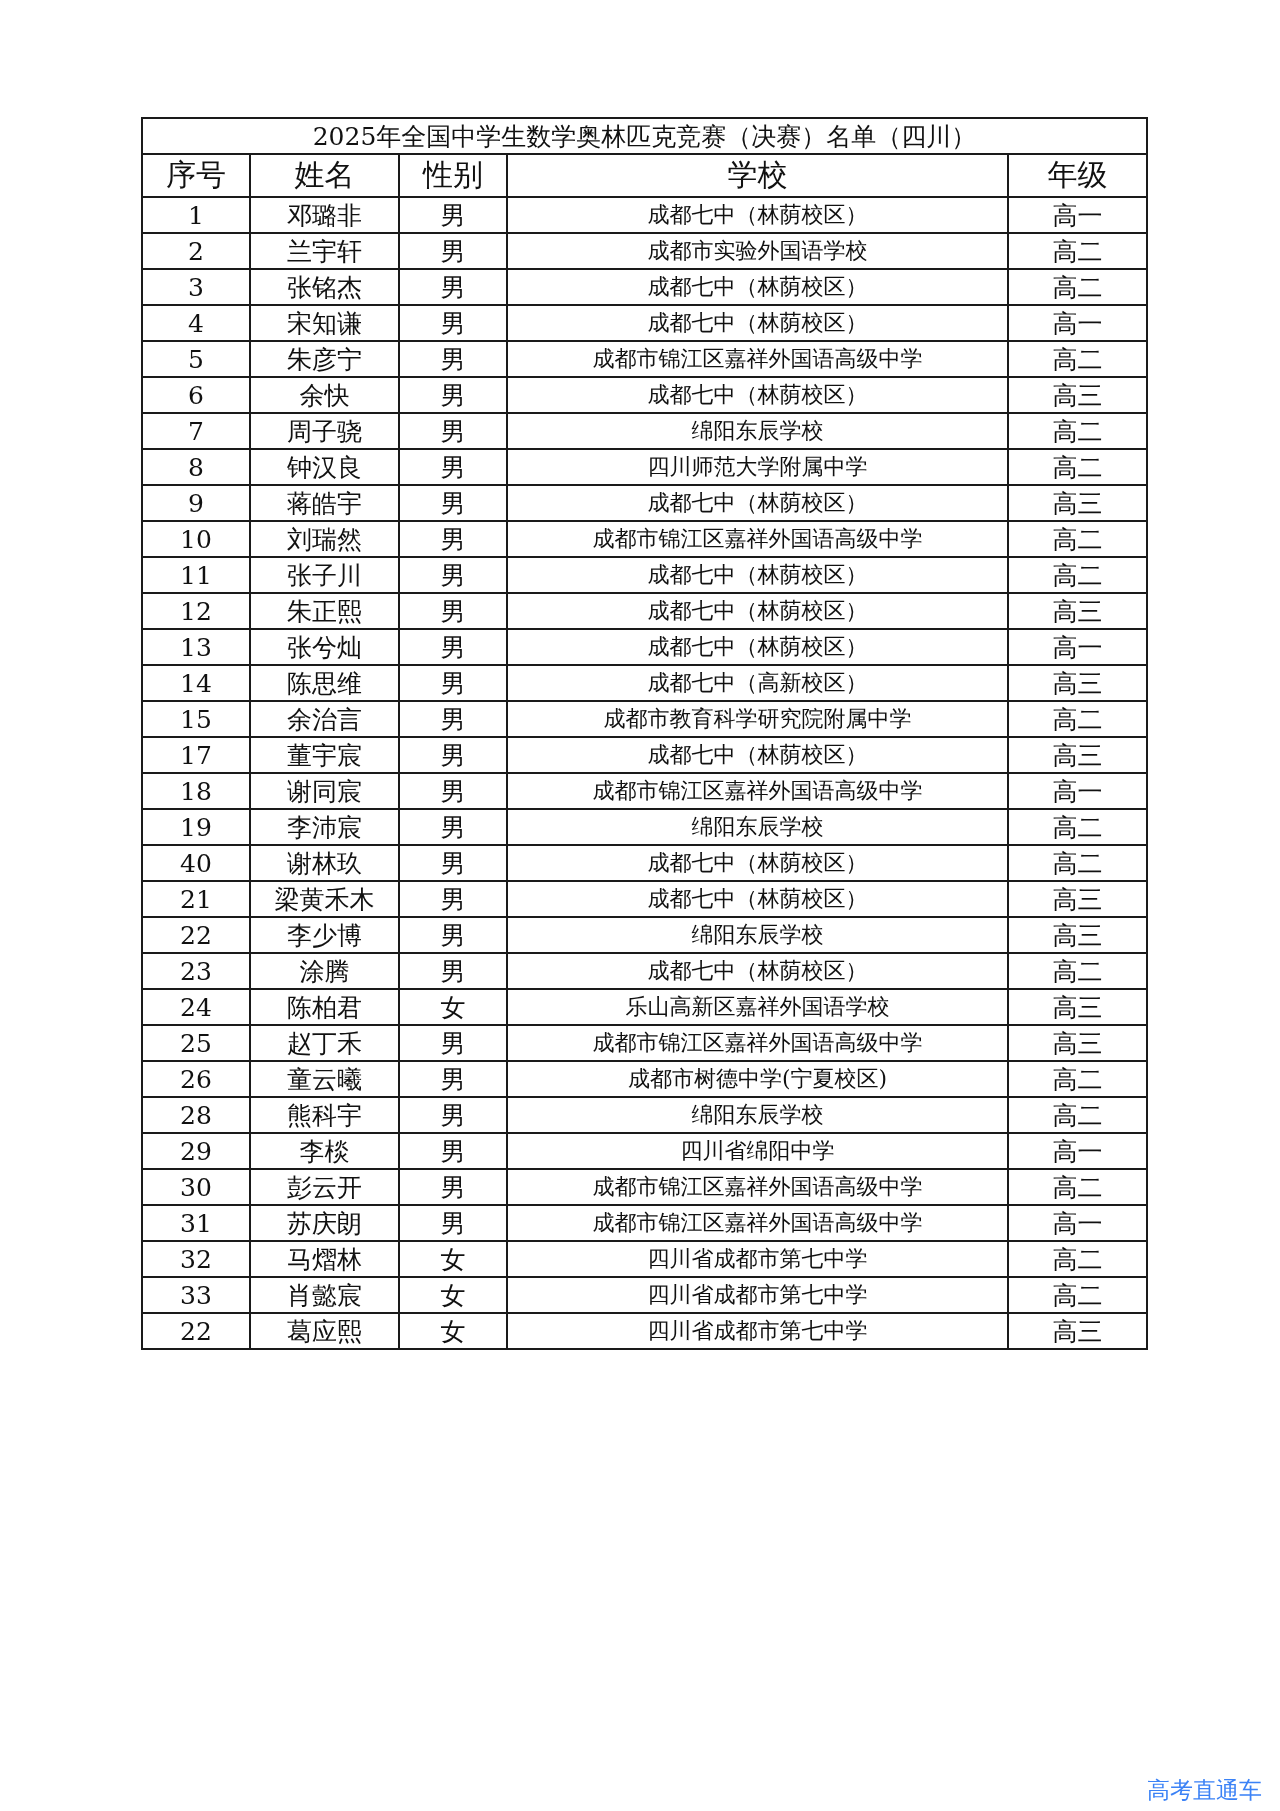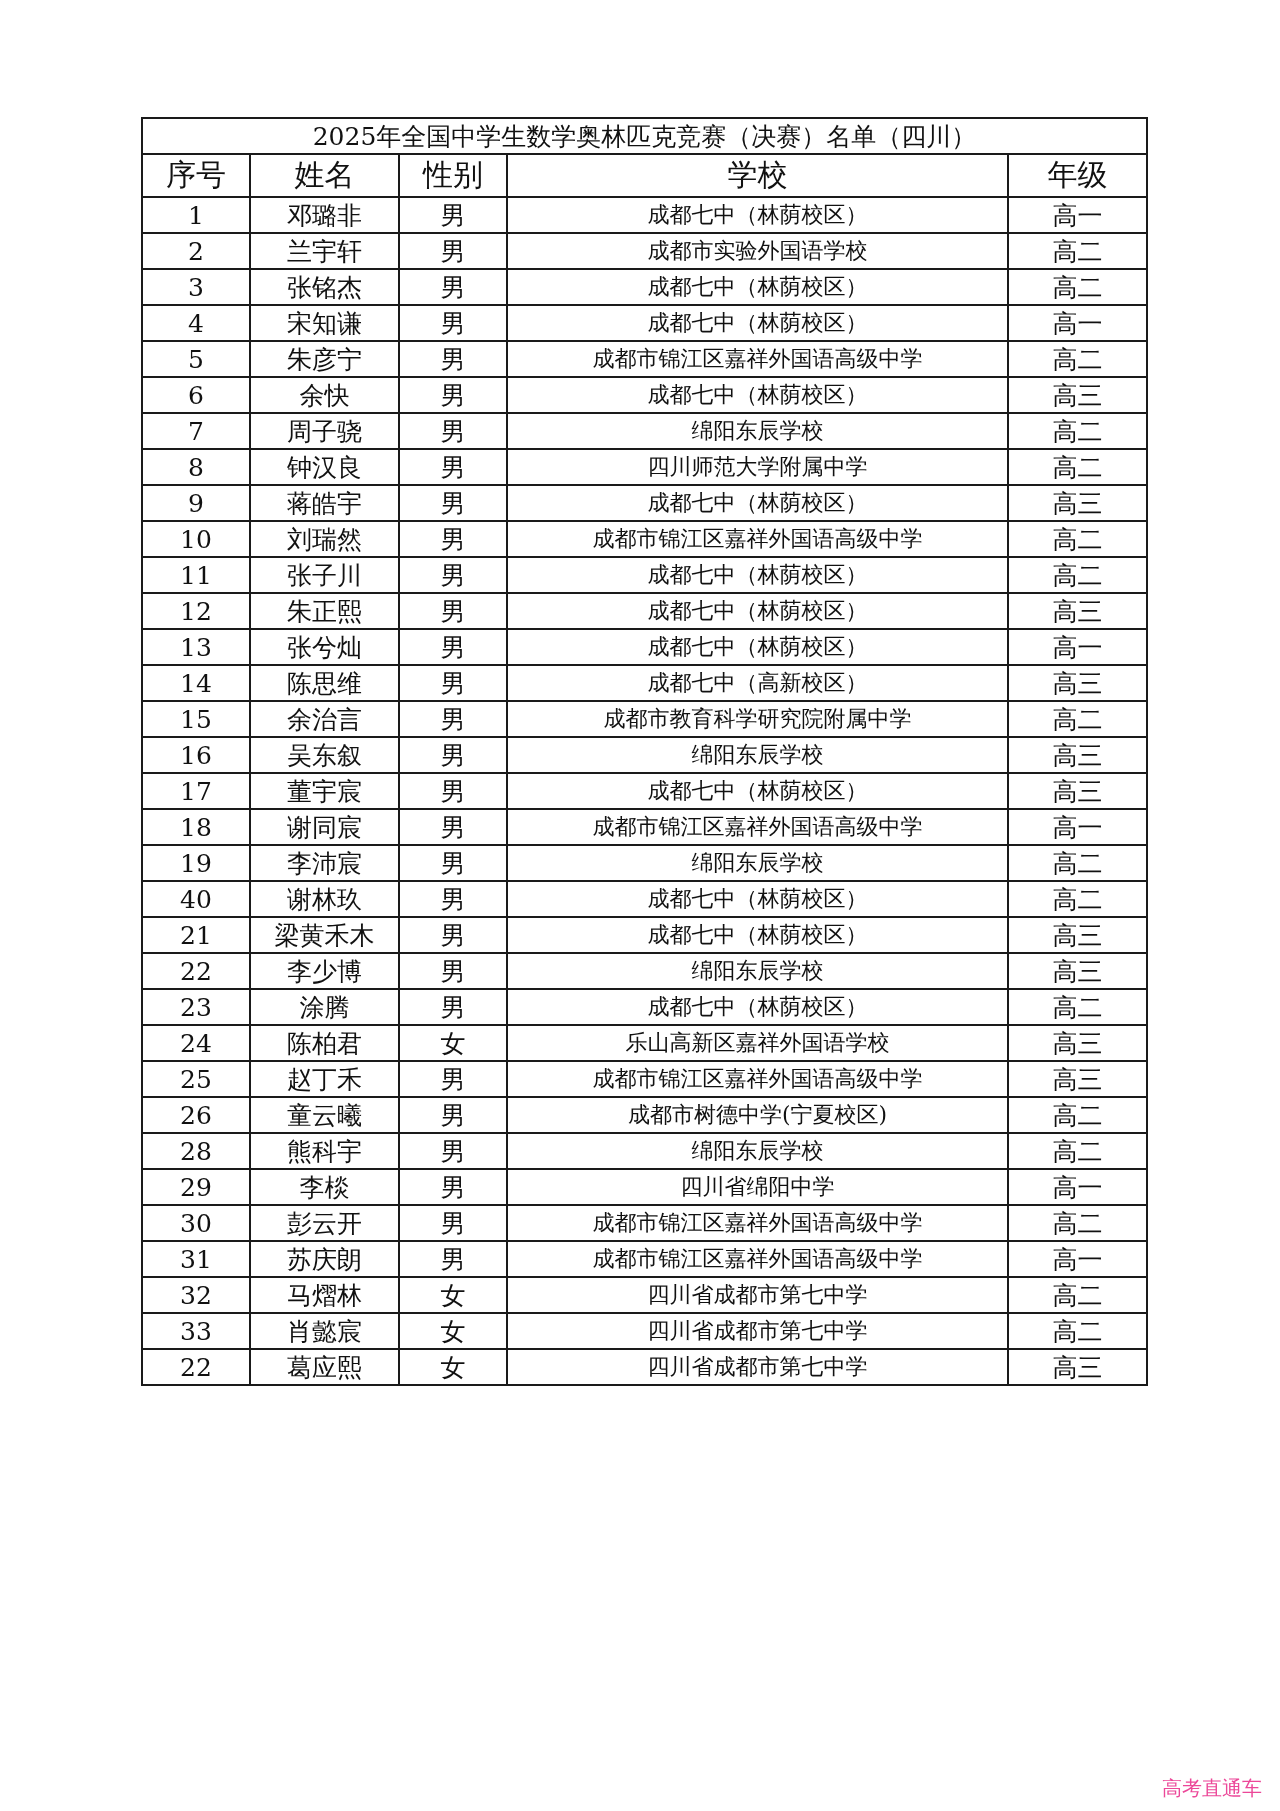--- a/index.html
+++ b/index.html
@@ -14,21 +14,21 @@
     white-space: nowrap; overflow: hidden;
   }
   .title-cell { height: 34px; font-size: 25px; font-weight: normal; letter-spacing: 0px; }
   .hdr th { height: 34px; font-size: 30px; font-weight: normal; font-family: "DejaVu Sans", "Liberation Sans", sans-serif; }
   .row td { height: 34px; font-size: 25px; }
   .row td.school { font-size: 22px; }
   .c-no { width: 108px; } .c-name { width: 149px; } .c-sex { width: 108px; }
   .c-school { width: 501px; } .c-grade { width: 139px; }
   .watermark {
     position: absolute; right: 18px; top: 1775px;
-    font-family: "DejaVu Sans", "Liberation Sans", sans-serif; font-size: 20px; color: #ec4899;
+    font-family: "DejaVu Sans", "Liberation Sans", sans-serif; font-size: 23px; color: #3b82f6;
   }
 </style>
 </head>
 <body>
 
 <table class="sheet">
   <colgroup>
     <col class="c-no">
       <col class="c-name">
       <col class="c-sex">
@@ -147,27 +147,20 @@
         <td>高三</td>
       </tr>
       <tr class="row">
         <td>15</td>
         <td>余治言</td>
         <td>男</td>
         <td class="school">成都市教育科学研究院附属中学</td>
         <td>高二</td>
       </tr>
       <tr class="row">
-        <td>16</td>
-        <td>吴东叙</td>
-        <td>男</td>
-        <td class="school">绵阳东辰学校</td>
-        <td>高三</td>
-      </tr>
-      <tr class="row">
         <td>17</td>
         <td>董宇宸</td>
         <td>男</td>
         <td class="school">成都七中（林荫校区）</td>
         <td>高三</td>
       </tr>
       <tr class="row">
         <td>18</td>
         <td>谢同宸</td>
         <td>男</td>

